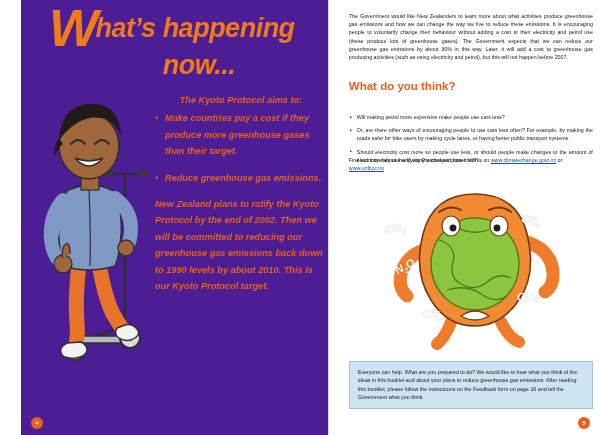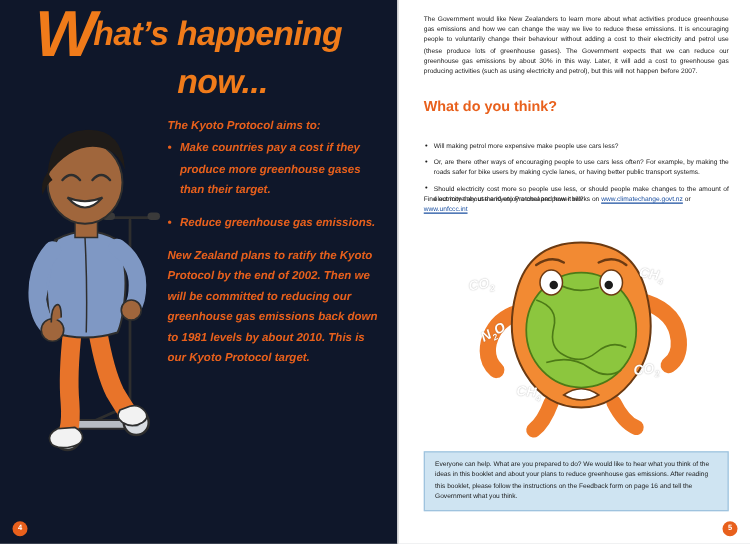--- a/index.html
+++ b/index.html
@@ -20,21 +20,22 @@
     display: flex;
   }
   .page {
     position: relative;
     height: 100%;
     box-sizing: border-box;
     overflow: hidden;
   }
   .page-left {
     width: 318px;
-    background: #0f172a;
+    background: #4c1d95;
+    margin-left: 21px;
   }
   .page-right {
     width: 282px;
     background: #ffffff;
     border-left: 1px solid #d8d8d8;
   }
 
   
   .headline {
     position: absolute;
@@ -67,20 +68,21 @@
     top: 92px;
     width: 172px;
     color: #e8601c;
     font-style: italic;
     font-weight: bold;
     font-size: 9.2px;
     line-height: 16.4px;
   }
   .kyoto-block .intro {
     margin: 0 0 2px 0;
+    text-align: center;
   }
   .kyoto-block ul {
     margin: 0;
     padding: 0;
     list-style: none;
   }
   .kyoto-block li {
     position: relative;
     padding-left: 10px;
     margin-bottom: 10px;
@@ -277,21 +279,21 @@
         </g>
       </svg>
     </div>
 
     <div class="kyoto-block">
       <p class="intro">The Kyoto Protocol aims to:</p>
       <ul>
         <li>Make countries pay a cost if they produce more greenhouse gases than their target.</li>
         <li>Reduce greenhouse gas emissions.</li>
       </ul>
-      <p class="para">New Zealand plans to ratify the Kyoto Protocol by the end of 2002. Then we will be committed to reducing our greenhouse gas emissions back down to 1981 levels by about 2010. This is our Kyoto Protocol target.</p>
+      <p class="para">New Zealand plans to ratify the Kyoto Protocol by the end of 2002. Then we will be committed to reducing our greenhouse gas emissions back down to 1990 levels by about 2010. This is our Kyoto Protocol target.</p>
     </div>
 
     <div class="folio folio-left">4</div>
   </div>
 
   <div class="page page-right">
 
     <div class="rp-body">
       <p>The Government would like New Zealanders to learn more about what activities produce greenhouse gas emissions and how we can change the way we live to reduce these emissions. It is encouraging people to voluntarily change their behaviour without adding a cost to their electricity and petrol use (these produce lots of greenhouse gases). The Government expects that we can reduce our greenhouse gas emissions by about 30% in this way. Later, it will add a cost to greenhouse gas producing activities (such as using electricity and petrol), but this will not happen before 2007.</p>
     </div>

